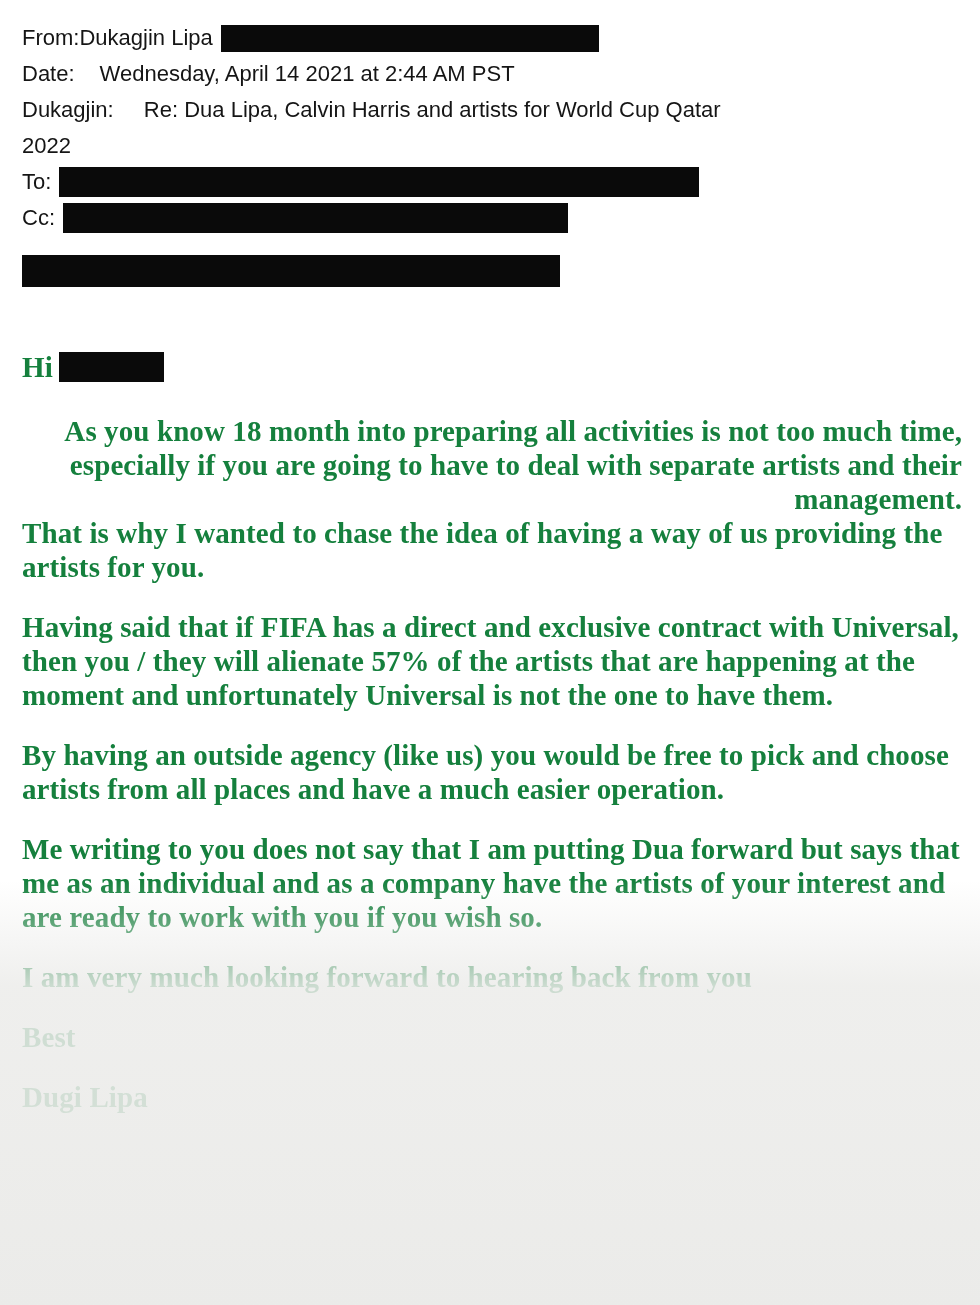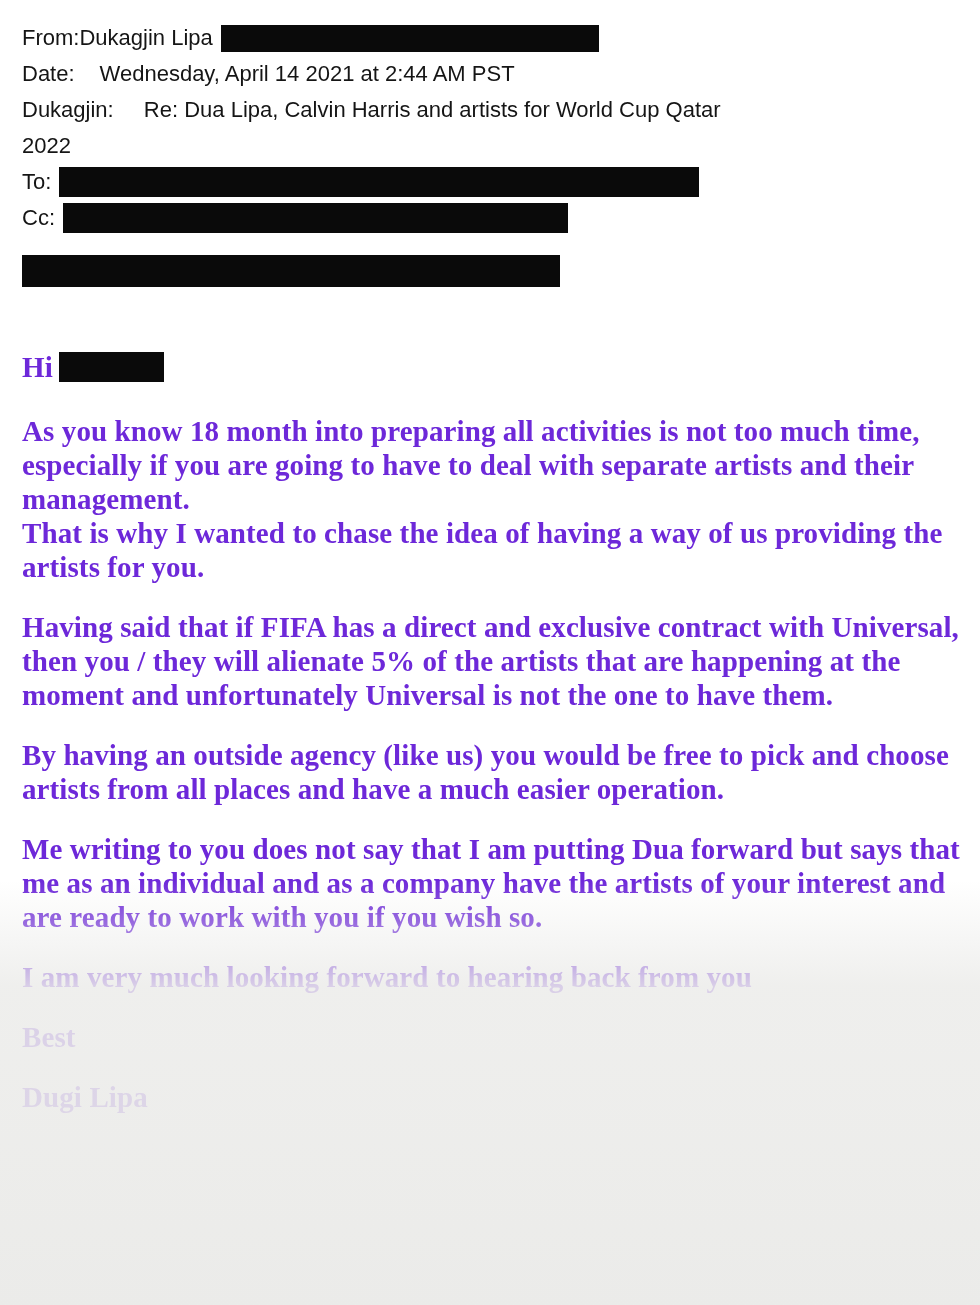--- a/index.html
+++ b/index.html
@@ -61,37 +61,37 @@
 
   .body-text {
     position: absolute;
     left: 22px;
     top: 350px;
     width: 940px;
     font-family: "Liberation Serif", serif;
     font-weight: bold;
     font-size: 29px;
     line-height: 34px;
-    color: #6d28d9;
+    color: #15803d;
     letter-spacing: 0.1px;
   }
   .greeting {
     display: flex;
     align-items: center;
     font-family: "Liberation Serif", serif;
     font-weight: bold;
     font-size: 29px;
     line-height: 34px;
     margin-bottom: 30px;
   }
   .greeting .redact { height: 30px; width: 105px; margin-left: 6px; }
   p.para {
     margin: 0 0 26px 0;
   }
-  p.para.tight { margin-bottom: 0; }
+  p.para.tight { margin-bottom: 0; text-align: right; }
   .sig {
     margin: 0;
   }
 </style>
 </head>
 <body>
 
 <div class="page">
 
   <div class="headers">
@@ -128,21 +128,21 @@
 
   <div class="body-text">
 
     <div class="greeting">
       <span>Hi</span>
       <span class="redact"></span>
     </div>
 
     <p class="para tight">As you know 18 month into preparing all activities is not too much time, especially if you are going to have to deal with separate artists and their management.</p>
     <p class="para">That is why I wanted to chase the idea of having a way of us providing the artists for you.</p>
-    <p class="para">Having said that if FIFA has a direct and exclusive contract with Universal, then you / they will alienate 5% of the artists that are happening at the moment and unfortunately Universal is not the one to have them.</p>
+    <p class="para">Having said that if FIFA has a direct and exclusive contract with Universal, then you / they will alienate 57% of the artists that are happening at the moment and unfortunately Universal is not the one to have them.</p>
     <p class="para">By having an outside agency (like us) you would be free to pick and choose artists from all places and have a much easier operation.</p>
     <p class="para">Me writing to you does not say that I am putting Dua forward but says that me as an individual and as a company have the artists of your interest and are ready to work with you if you wish so.</p>
     <p class="para">I am very much looking forward to hearing back from you</p>
     <p class="para sig">Best</p>
     <p class="para sig">Dugi Lipa</p>
 
   </div>
 
 </div>
 

